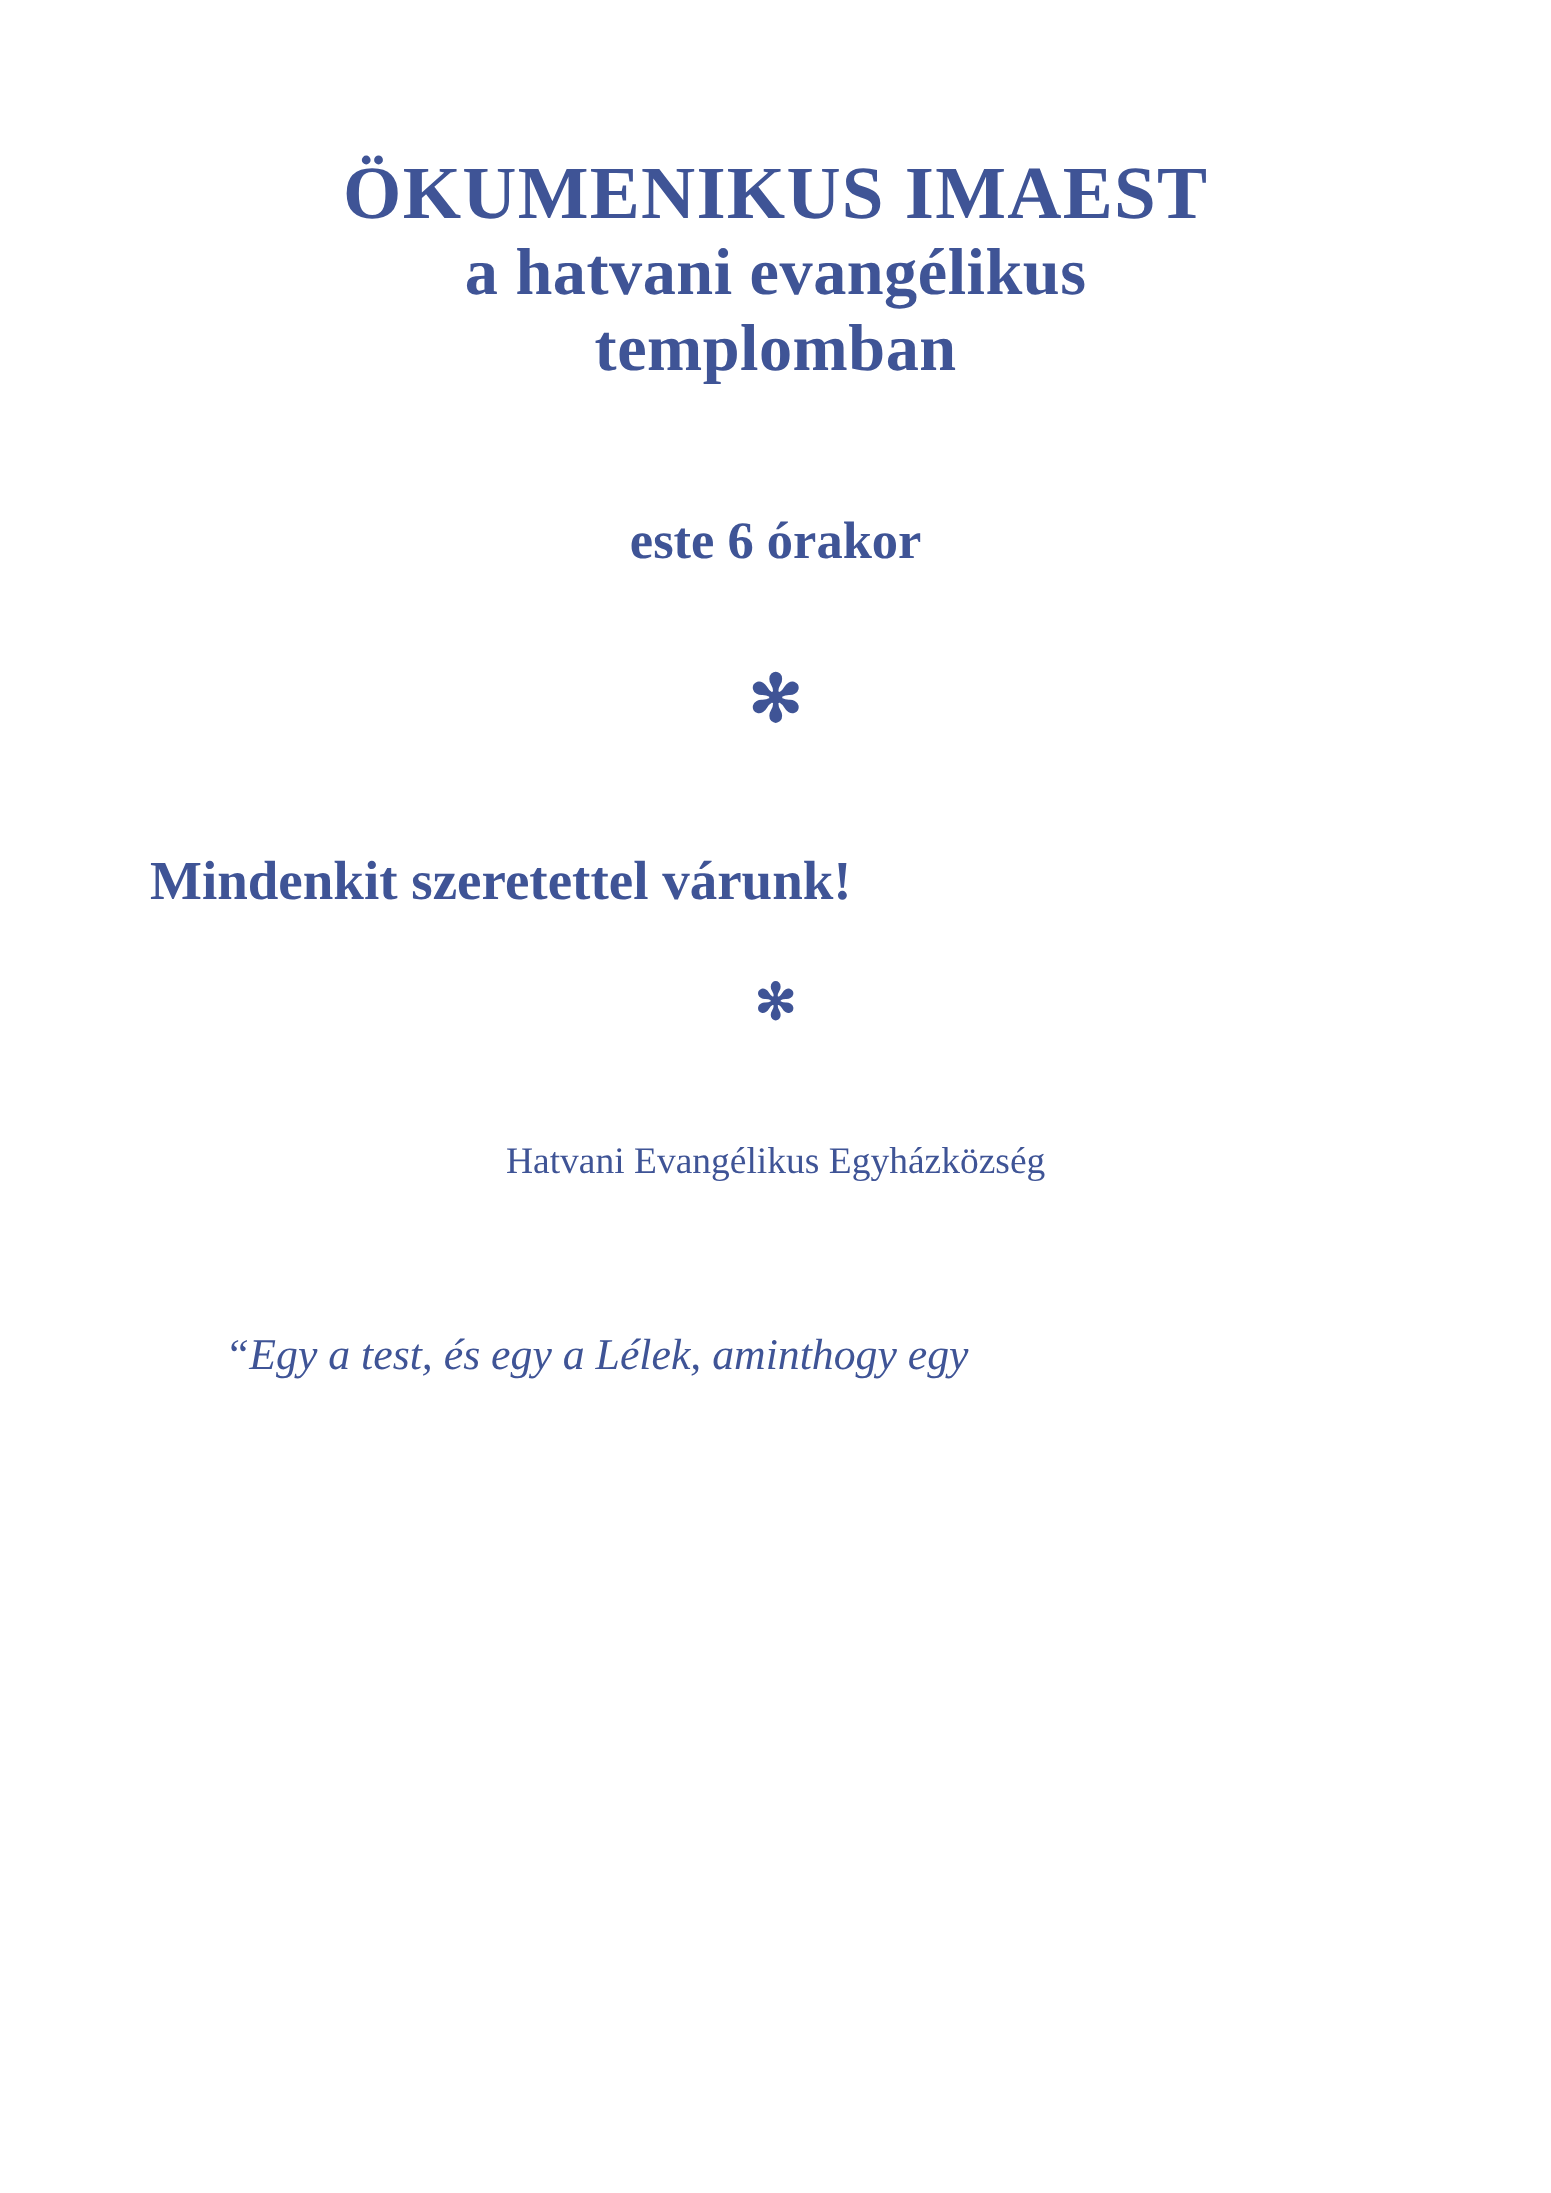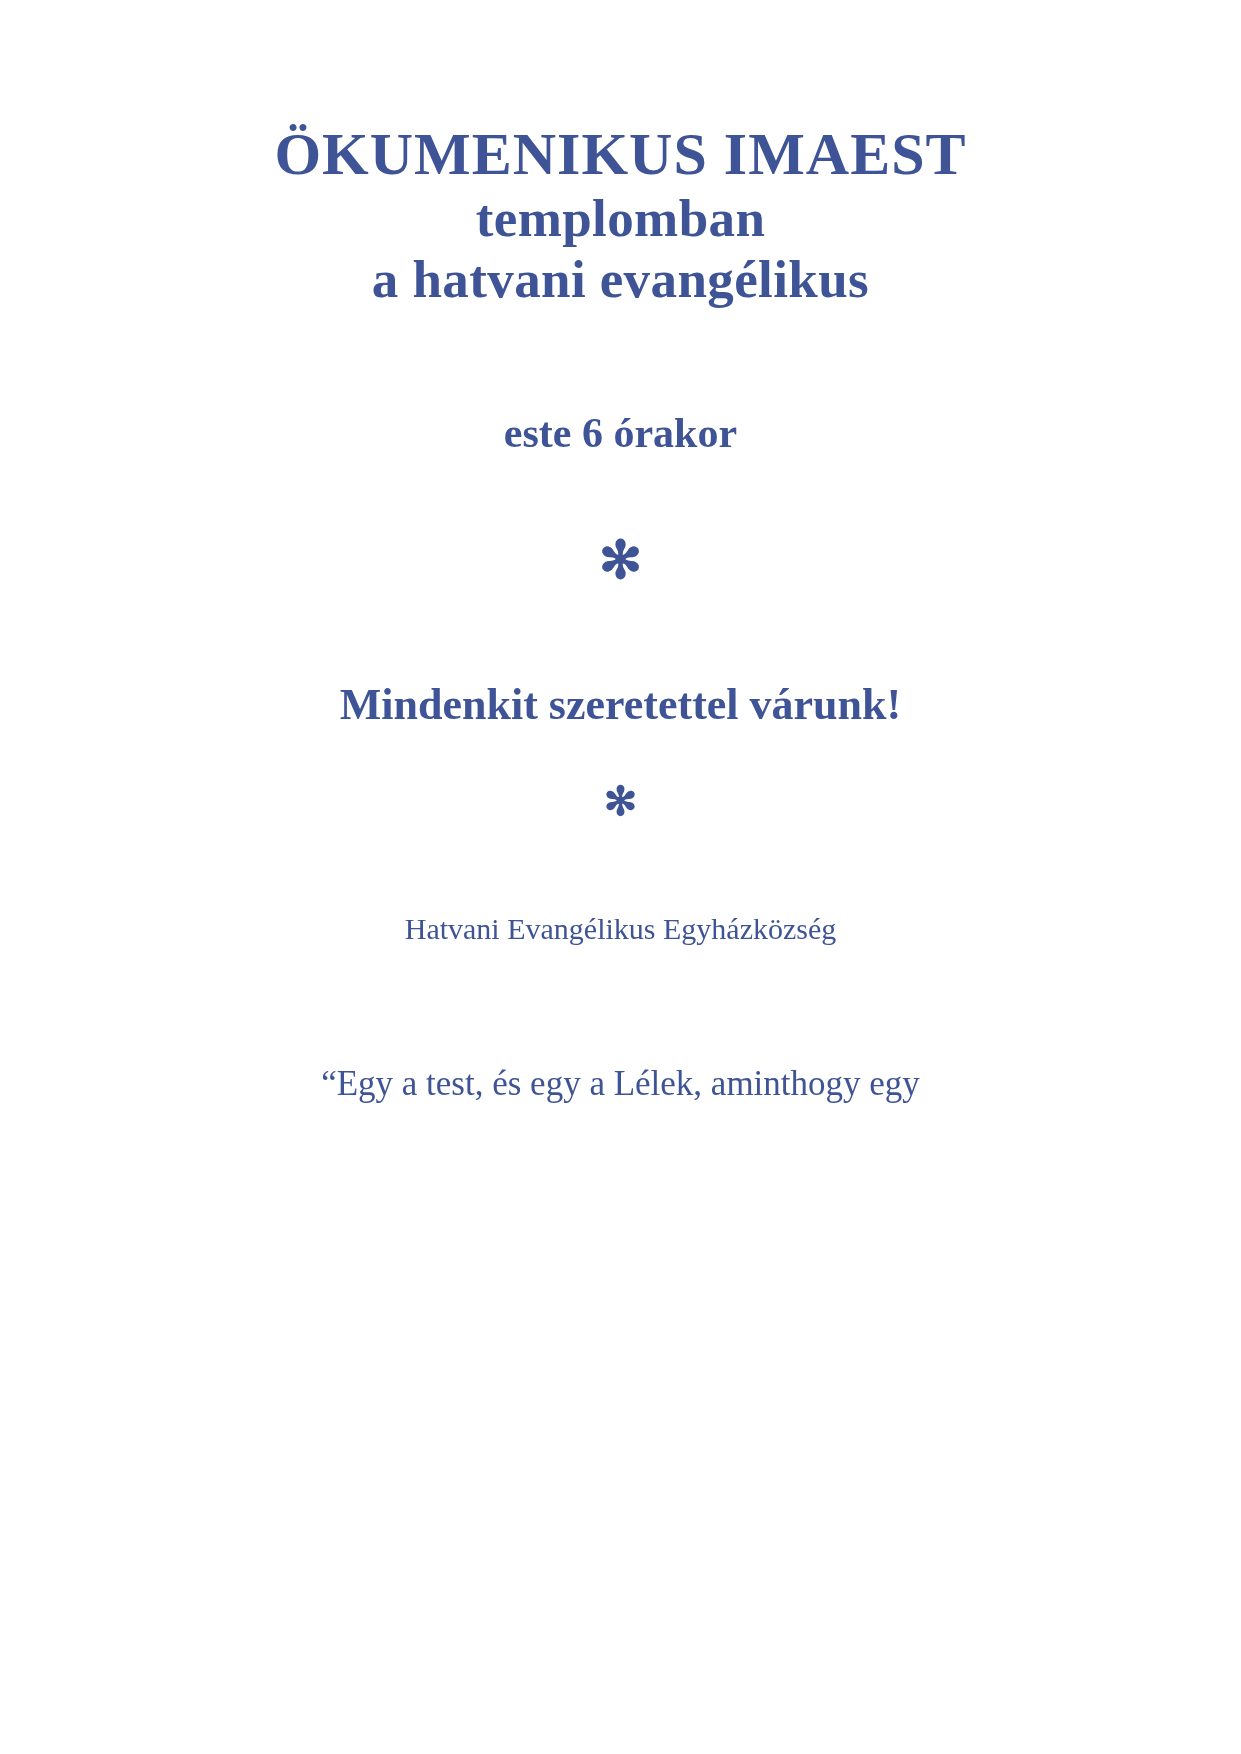--- a/index.html
+++ b/index.html
@@ -57,54 +57,53 @@
     font-size: 52px;
     margin-top: 72px;
     line-height: 1;
   }
   .sep.small {
     font-size: 40px;
     margin-top: 50px;
     line-height: 1;
   }
   .welcome {
-    text-align: center;
     font-weight: bold;
     font-size: 44px;
     margin-top: 92px;
     line-height: 1.2;
   }
   .contact-block {
     text-align: center;
     margin-top: 86px;
     font-size: 30px;
     line-height: 1.42;
     font-weight: normal;
   }
   .quote-block {
-    text-align: center;
     margin-top: 108px;
+    font-style: italic;
     font-size: 35px;
     line-height: 1.4;
     padding: 0 60px;
   }
   .quote-line {
     display: block;
     white-space: nowrap;
   }
 </style>
 </head>
 <body>
 
 <div class="poster">
 
   <div class="title-block">
     <div class="title-line l1">ÖKUMENIKUS IMAEST</div>
+    <div class="title-line l2">a hatvani evangélikus</div>
     <div class="title-line l3">templomban</div>
-    <div class="title-line l2">a hatvani evangélikus</div>
   </div>
 
   <div class="datetime-block">
     <div>este 6 órakor</div>
   </div>
 
   <div class="sep big">✻</div>
 
   <div class="welcome">Mindenkit szeretettel várunk!</div>
 

